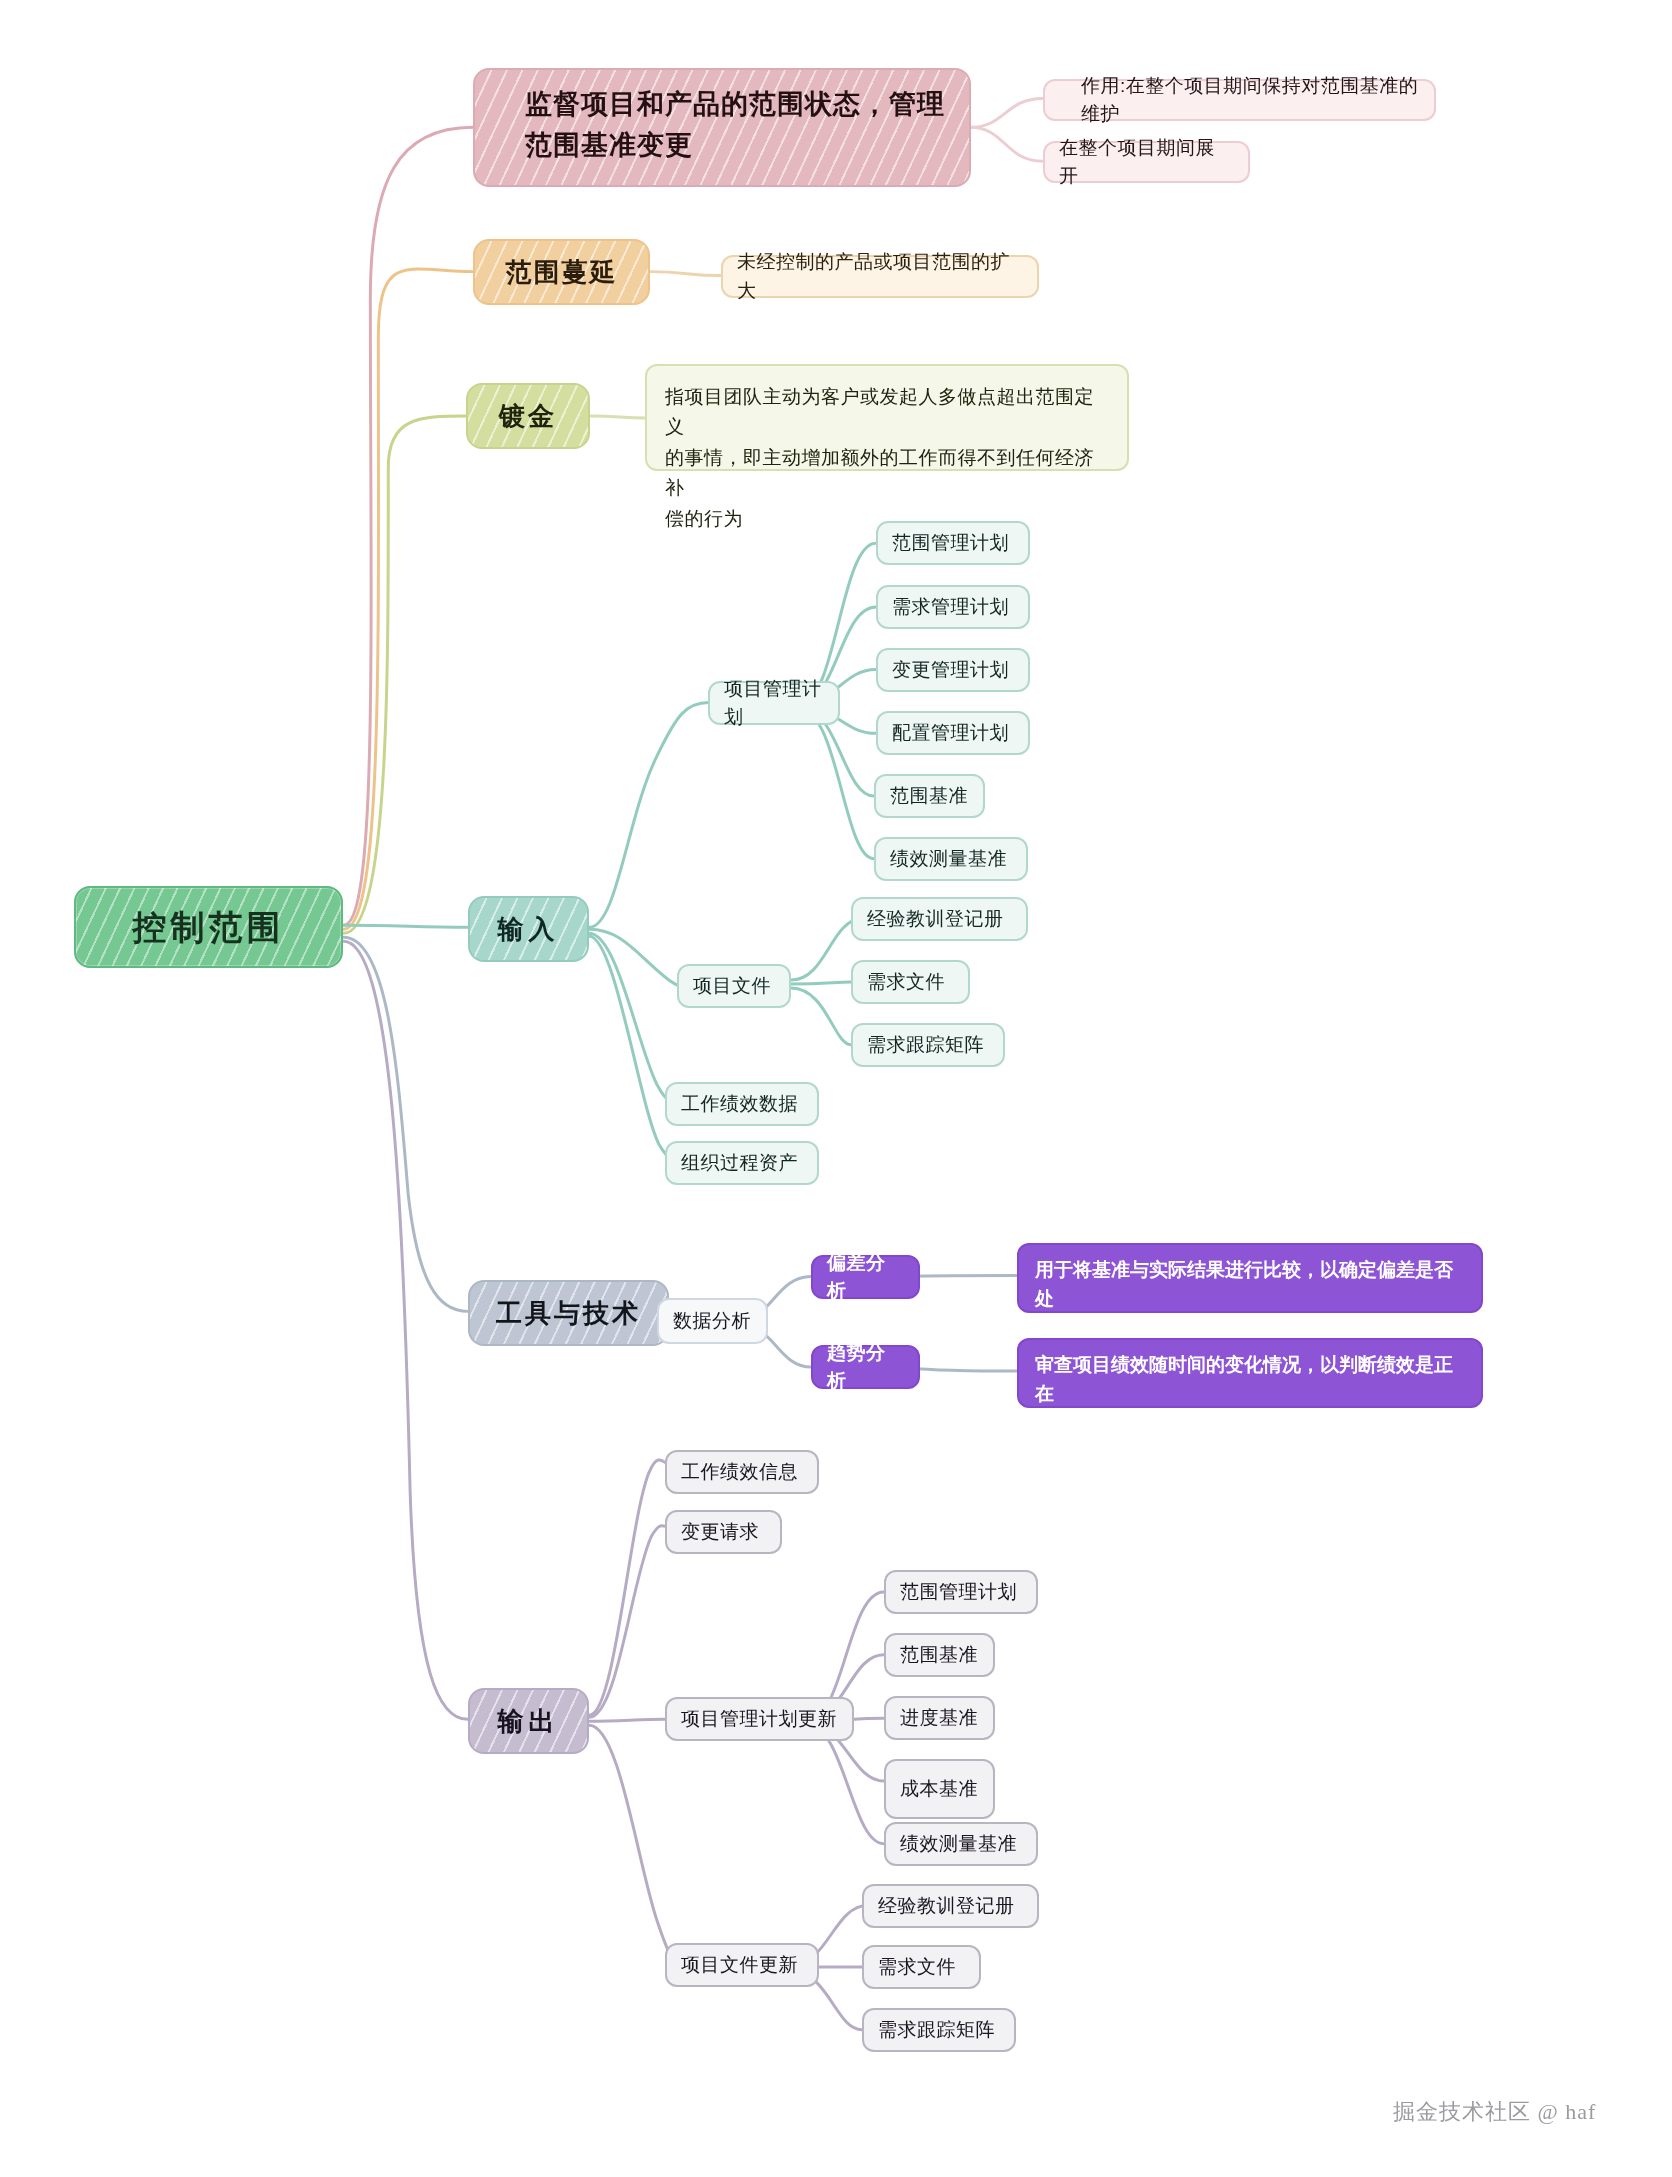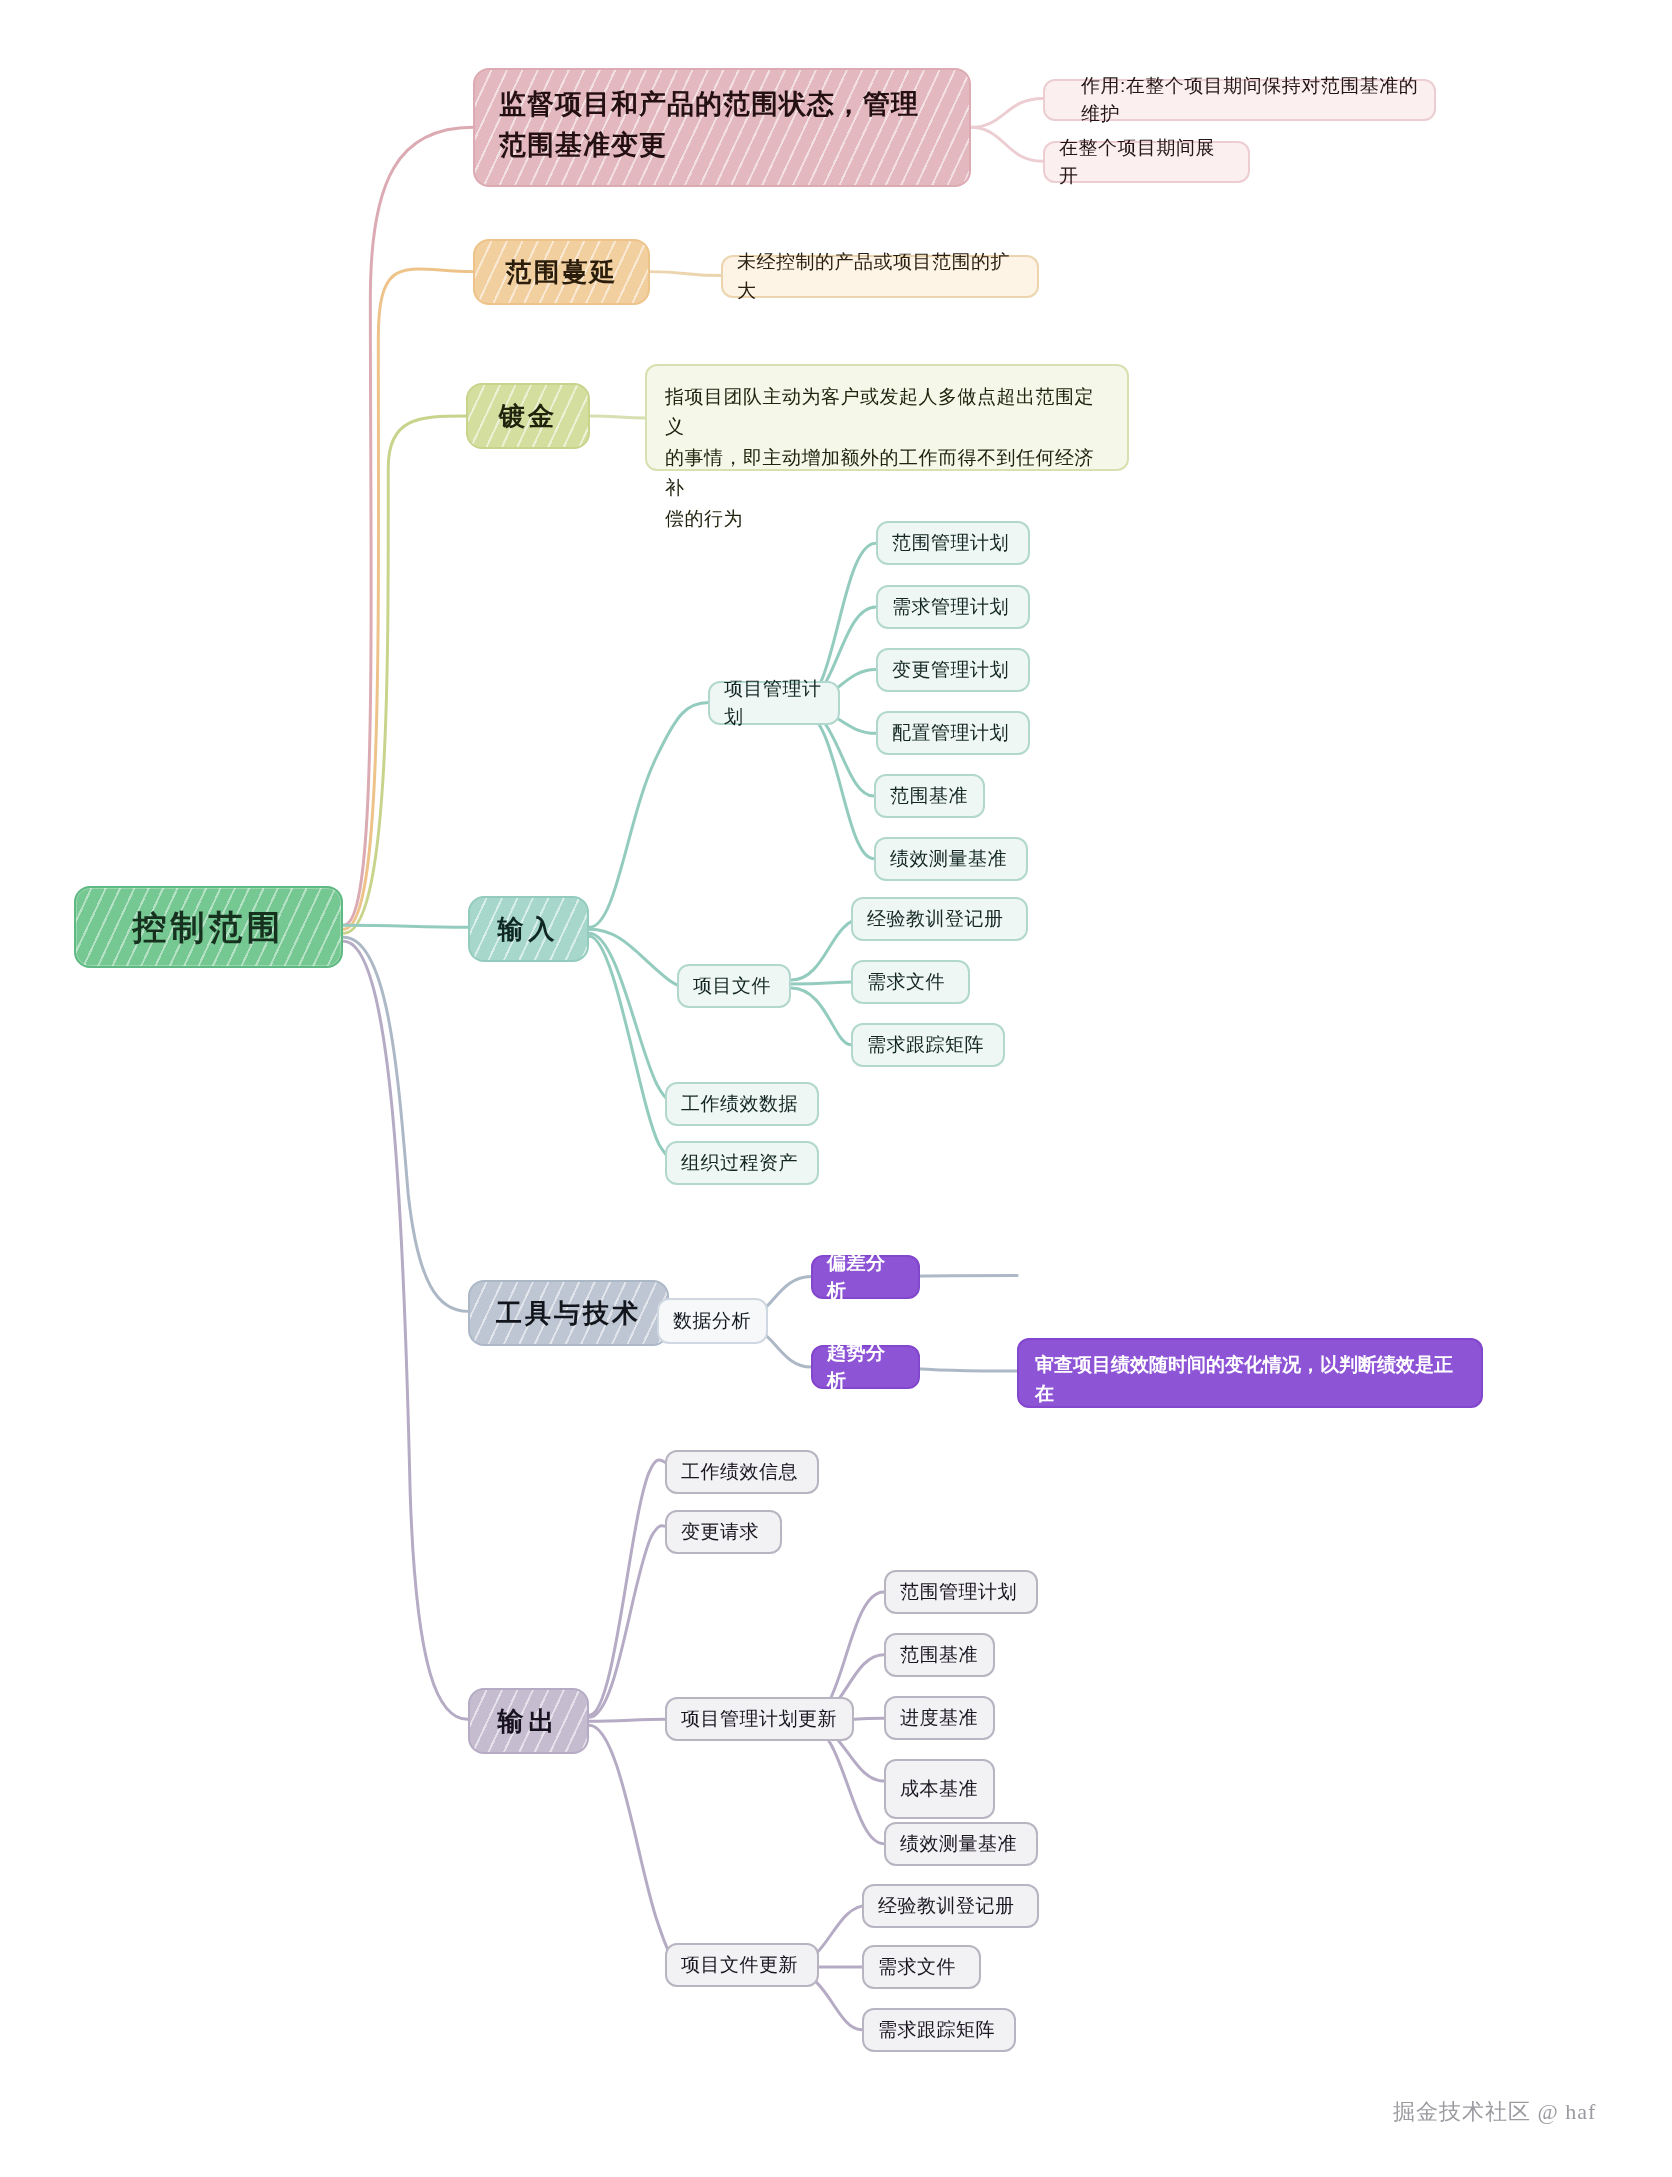--- a/index.html
+++ b/index.html
@@ -46,20 +46,21 @@
     letter-spacing: 4px;
     padding: 0 20px;
     border-radius: 16px;
     justify-content: center;
     box-shadow: inset 0 0 0 1px rgba(255,255,255,.25);
     background-image: repeating-linear-gradient(115deg, rgba(255,255,255,.45) 0 2px, rgba(255,255,255,0) 2px 13px);
   }
   
   .hatched {
     background-image: repeating-linear-gradient(115deg, rgba(255,255,255,.55) 0 2px, rgba(255,255,255,0) 2px 14px);
+    justify-content: flex-end;
   }
   .topic-pink {
     background-color: #e3b9bf;
     border: 2px solid #dcaab2;
     color: #241013;
     font-size: 27px;
     font-weight: bold;
     letter-spacing: 1px;
     padding: 14px 24px;
     align-items: flex-start;
@@ -280,20 +281,24 @@
 
   <div class="node topic-slate hatched" style="left:468px; top:1280px; width:201px; height:66px;">
     <span>工具与技术</span>
   </div>
   <div class="node leaf leaf-white" style="left:657px; top:1298px; width:111px; height:46px;">
     <span>数据分析</span>
   </div>
   <div class="node leaf leaf-purple" style="left:811px; top:1255px; width:109px; height:44px;">
     <span>偏差分析</span>
   </div>
+  <div class="node note-purple" style="left:1017px; top:1243px; width:466px; height:70px;">
+    <span>用于将基准与实际结果进行比较，以确定偏差是否处
+于临界值区间内或是否有必要采取纠正或预防措施</span>
+  </div>
   <div class="node leaf leaf-purple" style="left:811px; top:1345px; width:109px; height:44px;">
     <span>趋势分析</span>
   </div>
   <div class="node note-purple" style="left:1017px; top:1338px; width:466px; height:70px;">
     <span>审查项目绩效随时间的变化情况，以判断绩效是正在
 改善还是正在恶化</span>
   </div>
 
   <div class="node topic-mauve hatched" style="left:468px; top:1688px; width:121px; height:66px;">
     <span>输出</span>

